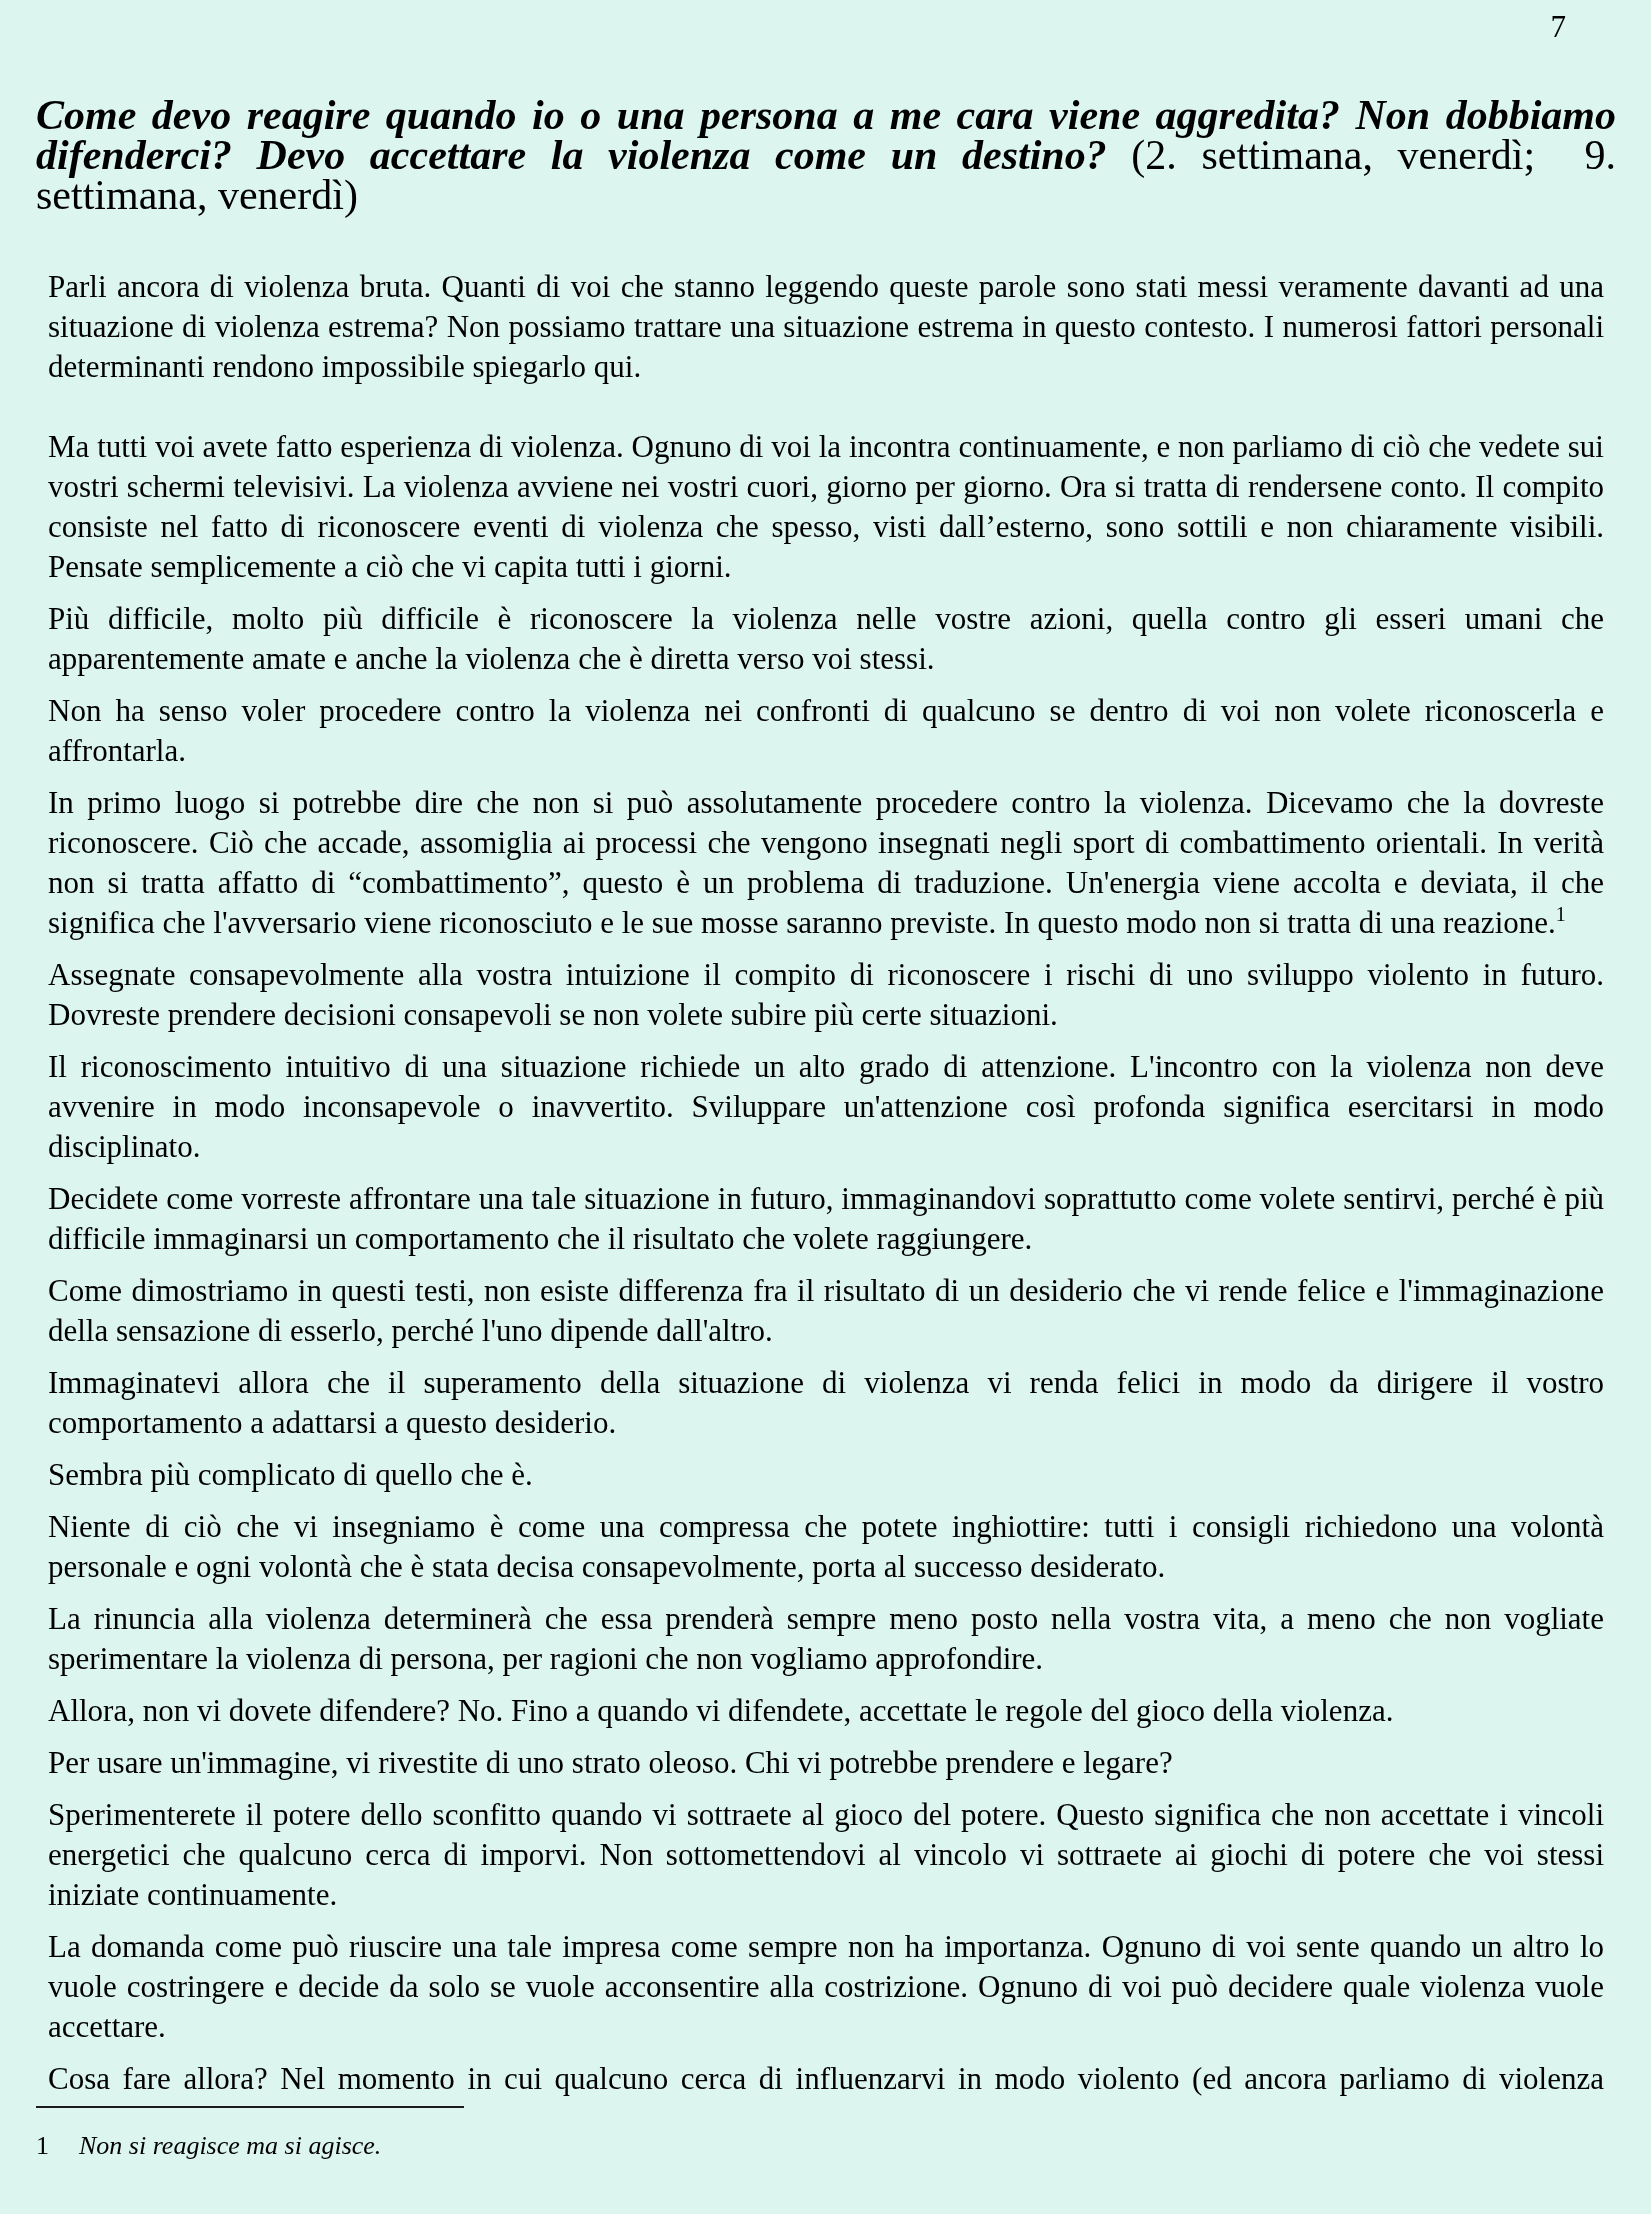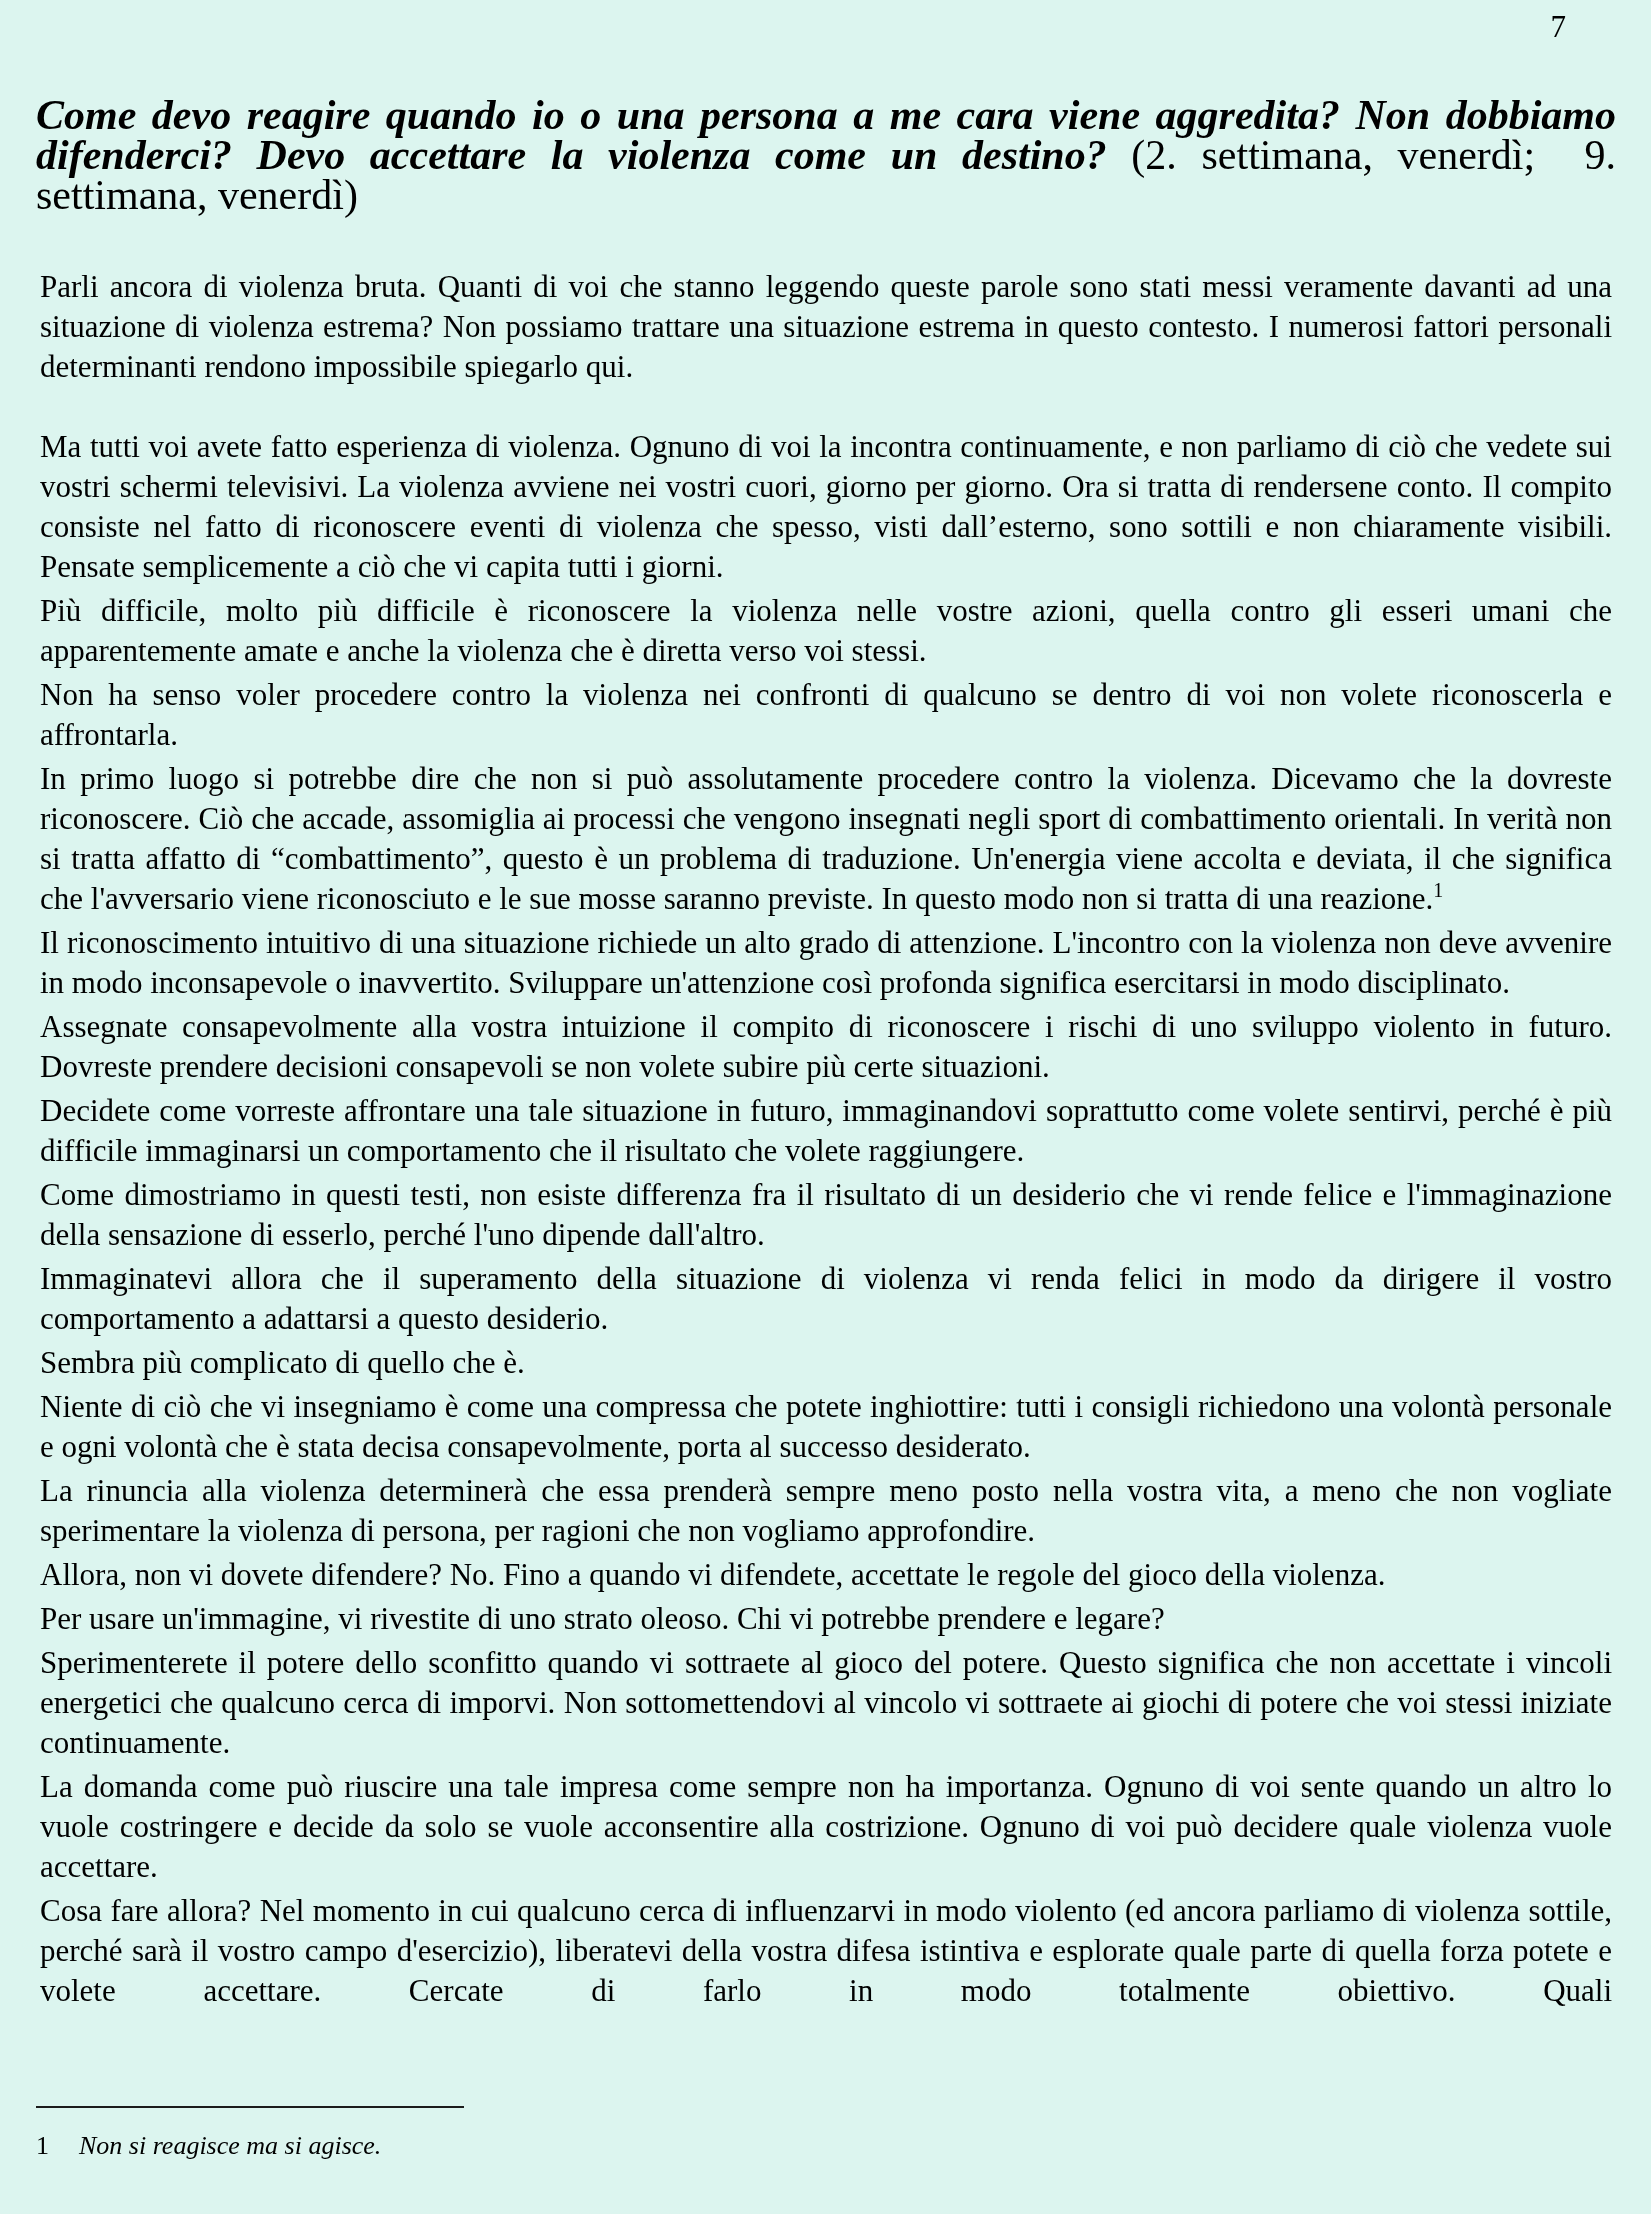--- a/index.html
+++ b/index.html
@@ -34,21 +34,21 @@
     line-height: 40px;
     font-weight: bold;
     font-style: italic;
     text-align: justify;
   }
   .heading .h-ref {
     font-weight: normal;
     font-style: normal;
   }
   .para {
-    margin: 4px;
+    margin: 12px;
     font-size: 31px;
     line-height: 40px;
     text-align: justify;
     hyphens: none;
   }
   .para.first {
     margin-top: 52px;
   }
   .para.gap-before {
     margin-top: 40px;
@@ -96,22 +96,22 @@
 
     <div class="page-number">7</div>
 
     <p class="heading"><span class="h-q">Come devo reagire quando io o una persona a me cara viene aggredita? Non dobbiamo difenderci? Devo accettare la violenza come un destino?</span> <span class="h-ref">(2. settimana, venerdì;&nbsp; 9. settimana, venerdì)</span></p>
 
     <p class="para first">Parli ancora di violenza bruta. Quanti di voi che stanno leggendo queste parole sono stati messi veramente davanti ad una situazione di violenza estrema? Non possiamo trattare una situazione estrema in questo contesto. I numerosi fattori personali determinanti rendono impossibile spiegarlo qui.</p>
     <p class="para gap-before">Ma tutti voi avete fatto esperienza di violenza. Ognuno di voi la incontra continuamente, e non parliamo di ciò che vedete sui vostri schermi televisivi. La violenza avviene nei vostri cuori, giorno per giorno. Ora si tratta di rendersene conto. Il compito consiste nel fatto di riconoscere eventi di violenza che spesso, visti dall’esterno, sono sottili e non chiaramente visibili. Pensate semplicemente a ciò che vi capita tutti i giorni.</p>
     <p class="para">Più difficile, molto più difficile è riconoscere la violenza nelle vostre azioni, quella contro gli esseri umani che apparentemente amate e anche la violenza che è diretta verso voi stessi.</p>
     <p class="para">Non ha senso voler procedere contro la violenza nei confronti di qualcuno se dentro di voi non volete riconoscerla e affrontarla.</p>
     <p class="para"><span>In primo luogo si potrebbe dire che non si può assolutamente procedere contro la violenza. Dicevamo che la dovreste riconoscere. Ciò che accade, assomiglia ai processi che vengono insegnati negli sport di combattimento orientali. In verità non si tratta affatto di “combattimento”, questo è un problema di traduzione. Un'energia viene accolta e deviata, il che significa che l'avversario viene riconosciuto e le sue mosse saranno previste. In questo modo non si tratta di una reazione.</span><sup class="fn-ref">1</sup></p>
+    <p class="para">Assegnate consapevolmente alla vostra intuizione il compito di riconoscere i rischi di uno sviluppo violento in futuro. Dovreste prendere decisioni consapevoli se non volete subire più certe situazioni.</p>
     <p class="para">Il riconoscimento intuitivo di una situazione richiede un alto grado di attenzione. L'incontro con la violenza non deve avvenire in modo inconsapevole o inavvertito. Sviluppare un'attenzione così profonda significa esercitarsi in modo disciplinato.</p>
-    <p class="para">Assegnate consapevolmente alla vostra intuizione il compito di riconoscere i rischi di uno sviluppo violento in futuro. Dovreste prendere decisioni consapevoli se non volete subire più certe situazioni.</p>
     <p class="para">Decidete come vorreste affrontare una tale situazione in futuro, immaginandovi soprattutto come volete sentirvi, perché è più difficile immaginarsi un comportamento che il risultato che volete raggiungere.</p>
     <p class="para">Come dimostriamo in questi testi, non esiste differenza fra il risultato di un desiderio che vi rende felice e l'immaginazione della sensazione di esserlo, perché l'uno dipende dall'altro.</p>
     <p class="para">Immaginatevi allora che il superamento della situazione di violenza vi renda felici in modo da dirigere il vostro comportamento a adattarsi a questo desiderio.</p>
     <p class="para">Sembra più complicato di quello che è.</p>
     <p class="para">Niente di ciò che vi insegniamo è come una compressa che potete inghiottire: tutti i consigli richiedono una volontà personale e ogni volontà che è stata decisa consapevolmente, porta al successo desiderato.</p>
     <p class="para">La rinuncia alla violenza determinerà che essa prenderà sempre meno posto nella vostra vita, a meno che non vogliate sperimentare la violenza di persona, per ragioni che non vogliamo approfondire.</p>
     <p class="para">Allora, non vi dovete difendere? No. Fino a quando vi difendete, accettate le regole del gioco della violenza.</p>
     <p class="para">Per usare un'immagine, vi rivestite di uno strato oleoso. Chi vi potrebbe prendere e legare?</p>
     <p class="para">Sperimenterete il potere dello sconfitto quando vi sottraete al gioco del potere. Questo significa che non accettate i vincoli energetici che qualcuno cerca di imporvi. Non sottomettendovi al vincolo vi sottraete ai giochi di potere che voi stessi iniziate continuamente.</p>
     <p class="para">La domanda come può riuscire una tale impresa come sempre non ha importanza. Ognuno di voi sente quando un altro lo vuole costringere e decide da solo se vuole acconsentire alla costrizione. Ognuno di voi può decidere quale violenza vuole accettare.</p>

